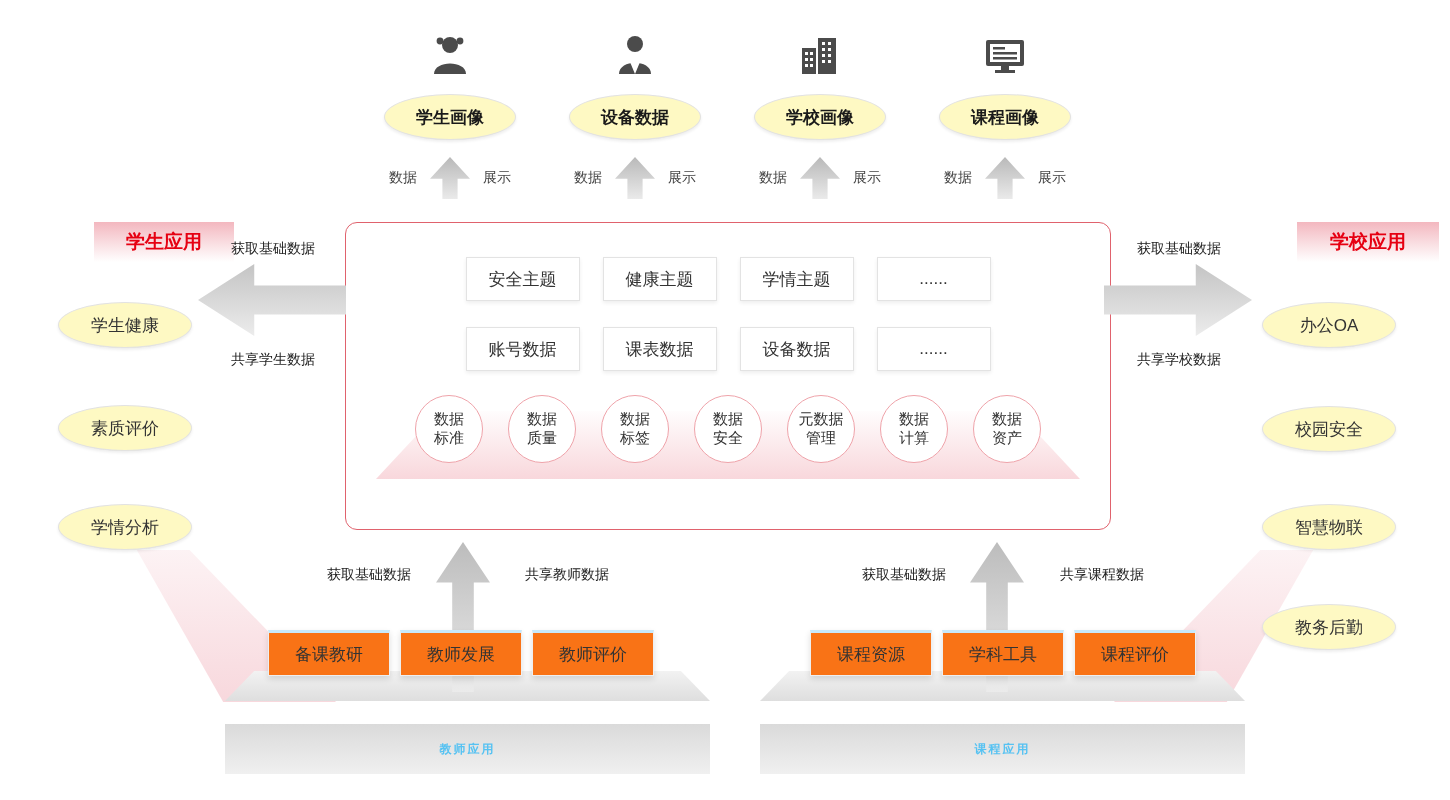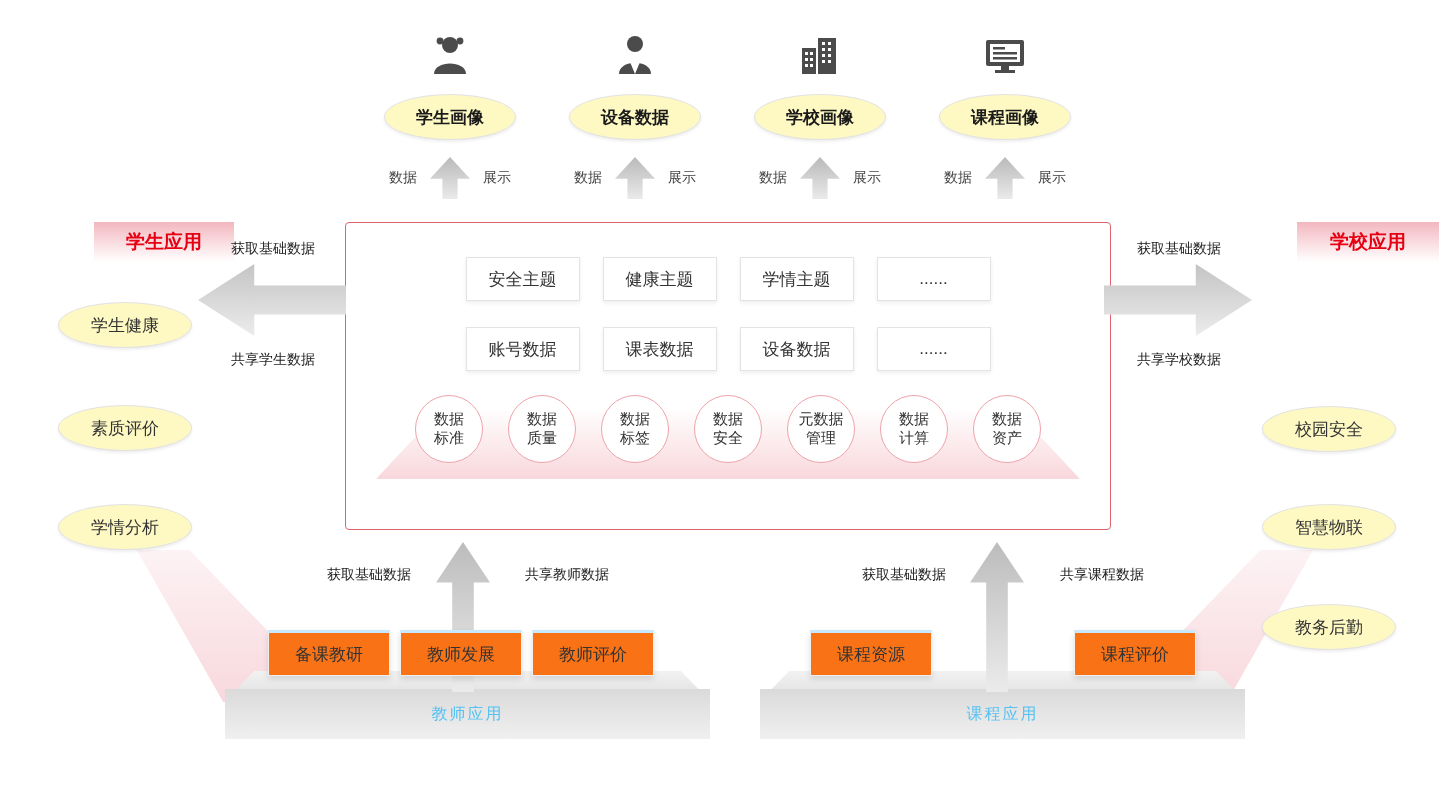--- a/index.html
+++ b/index.html
@@ -22,21 +22,21 @@
   .p-icon { height:52px; display:flex; align-items:flex-end; justify-content:center; }
   .portrait-group .puck { margin-top:8px; }
   .flow { margin-top:16px; display:flex; align-items:center; gap:13px; height:44px; }
   .flow-label { font-size:14px; color:#444; }
   .arrow-up-sm { width:40px; height:42px;
     clip-path:polygon(50% 0,100% 52%,69% 52%,69% 100%,31% 100%,31% 52%,0 52%);
     background:linear-gradient(to bottom,#b9b9b9,#eaeaea); }
 
   
   .center-box { position:absolute; left:345px; top:222px; width:766px; height:308px;
-    background:#fff; border:1px solid #e0626d; border-radius:4px; overflow:hidden; }
+    background:#fff; border:1px solid #e0626d; border-radius:12px; overflow:hidden; }
   .box-row { display:flex; justify-content:center; gap:23px; margin-top:34px; position:relative; z-index:2; }
   .box-row.row2 { margin-top:26px; }
   .info-box { width:114px; height:44px; background:#fff; border:1px solid #e3e3e3;
     box-shadow:0 2px 4px rgba(0,0,0,0.07); display:flex; align-items:center; justify-content:center;
     font-size:17px; color:#333; }
   .circle-row { display:flex; justify-content:center; gap:25px; margin-top:24px; position:relative; z-index:2; }
   .cap-circle { width:68px; height:68px; border-radius:50%; background:#fff; border:1px solid #efa3aa;
     display:flex; flex-direction:column; align-items:center; justify-content:center;
     font-size:15px; color:#333; line-height:1.25; }
   .pink-trap { position:absolute; left:30px; right:30px; bottom:50px; height:68px;
@@ -72,23 +72,23 @@
   .beam { position:absolute; top:550px; width:240px; height:152px; z-index:0;
     background:linear-gradient(to bottom, rgba(246,206,212,0.25), rgba(246,206,212,0.8)); }
   .beam-left { left:108px; clip-path:polygon(12% 0,34% 0,95% 100%,48% 100%); }
   .beam-right { left:1102px; clip-path:polygon(66% 0,88% 0,52% 100%,5% 100%); }
 
   
   .platform-trap { position:absolute; top:671px; width:485px; height:30px;
     clip-path:polygon(6% 0,94% 0,100% 100%,0 100%);
     background:linear-gradient(to bottom,#f2f2f2,#dedede); z-index:1; }
   .pt-left { left:225px; } .pt-right { left:760px; }
-  .platform-band { position:absolute; top:689px; width:485px; height:50px;
+  .platform-band { position:absolute; top:724px; width:485px; height:50px;
     display:flex; align-items:center; justify-content:center;
-    font-size:16px; font-weight:normal; color:#56c2f2; letter-spacing:2px;
+    font-size:12px; font-weight:bold; color:#56c2f2; letter-spacing:2px;
     background:linear-gradient(to bottom,#dadada,#f0f0f0); z-index:1; }
   .pb-left { left:225px; } .pb-right { left:760px; }
   .app-box { position:absolute; top:630px; width:122px; height:46px; background:#f97316;
     border:1px solid #efefef; border-top:3px solid #c8e9fb; box-shadow:0 3px 6px rgba(0,0,0,0.12);
     display:flex; align-items:center; justify-content:center; font-size:17px; color:#333; z-index:2; }
   .tb-0{left:268px} .tb-1{left:400px} .tb-2{left:532px}
   .cb-0{left:810px} .cb-1{left:942px} .cb-2{left:1074px}
   .arrow-up-tall { position:absolute; top:542px; width:54px; height:150px;
     clip-path:polygon(50% 0,100% 27%,70% 27%,70% 100%,30% 100%,30% 27%,0 27%);
     background:linear-gradient(to bottom,#bcbcbc,#ebebeb); z-index:1; }
@@ -249,20 +249,23 @@
     <div class="puck-top">学生健康</div>
   </div>
   <div class="puck side-puck lp-1">
     <div class="puck-top">素质评价</div>
   </div>
   <div class="puck side-puck lp-2">
     <div class="puck-top">学情分析</div>
   </div>
 
   <div class="side-header sh-right">学校应用</div>
+  <div class="puck side-puck rp-0">
+    <div class="puck-top">办公OA</div>
+  </div>
   <div class="puck side-puck rp-1">
     <div class="puck-top">校园安全</div>
   </div>
   <div class="puck side-puck rp-2">
     <div class="puck-top">智慧物联</div>
   </div>
   <div class="puck side-puck rp-3">
     <div class="puck-top">教务后勤</div>
   </div>
 
@@ -278,18 +281,19 @@
   <div class="app-box tb-0">备课教研</div>
   <div class="app-box tb-1">教师发展</div>
   <div class="app-box tb-2">教师评价</div>
   <div class="arrow-up-tall at-left"></div>
   <div class="flow-tag tag-tll">获取基础数据</div>
   <div class="flow-tag tag-tlr">共享教师数据</div>
 
   <div class="platform-trap pt-right"></div>
   <div class="platform-band pb-right">课程应用</div>
   <div class="app-box cb-0">课程资源</div>
+  <div class="app-box cb-1">学科工具</div>
   <div class="app-box cb-2">课程评价</div>
   <div class="arrow-up-tall at-right"></div>
   <div class="flow-tag tag-trl">获取基础数据</div>
   <div class="flow-tag tag-trr">共享课程数据</div>
 
 </div>
 
 </body></html>

